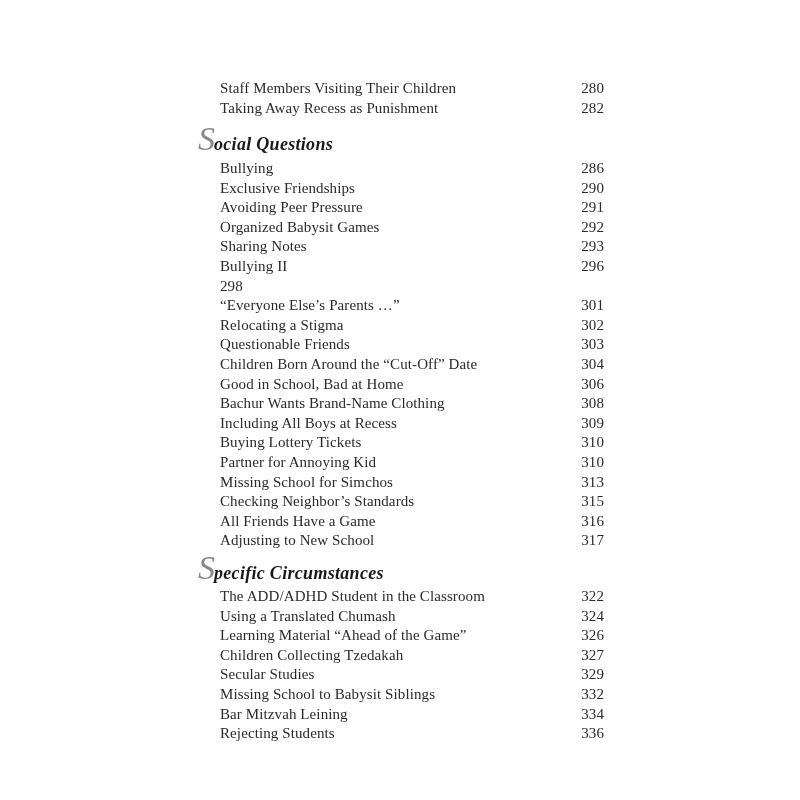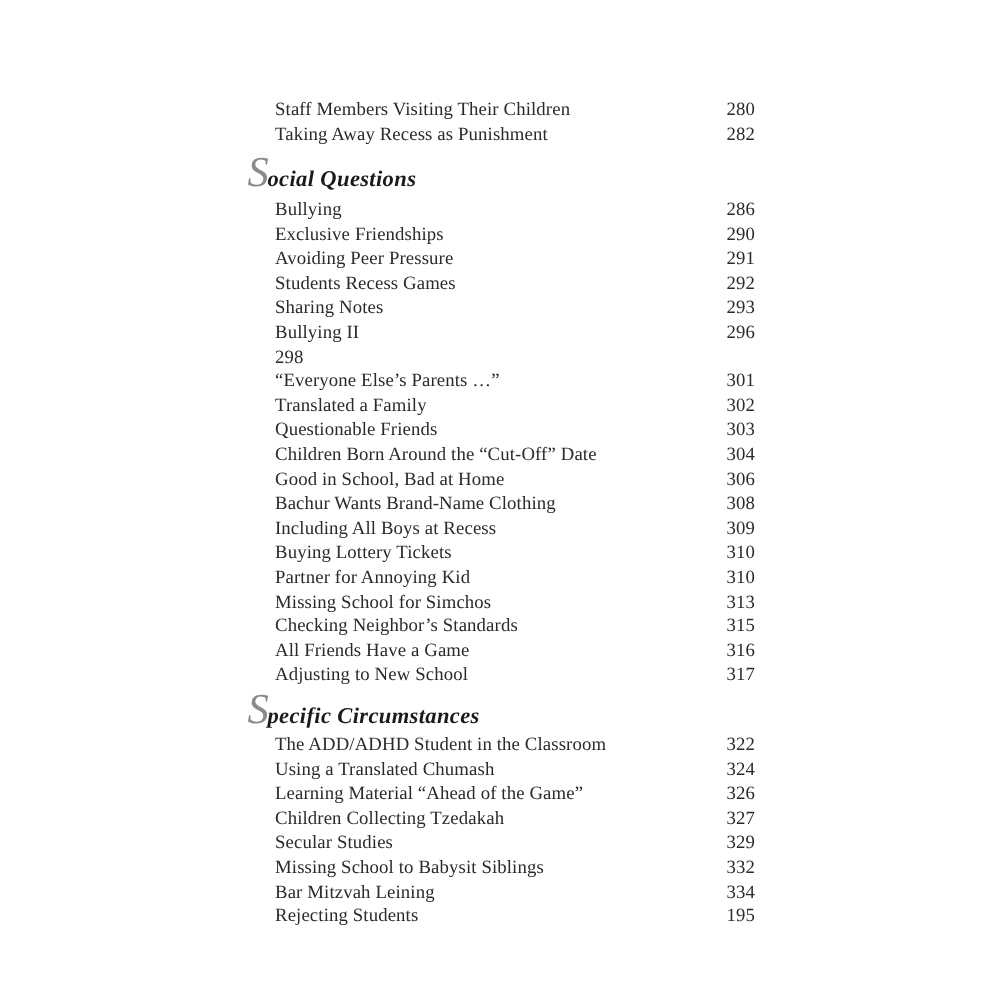--- a/index.html
+++ b/index.html
@@ -51,40 +51,40 @@
     </div>
     <div class="toc-row" style="top: 165.6px; gap: 36px;">
       <span class="toc-title">Exclusive Friendships</span>
       <span class="toc-page">290</span>
     </div>
     <div class="toc-row" style="top: 185.2px;">
       <span class="toc-title">Avoiding Peer Pressure</span>
       <span class="toc-page">291</span>
     </div>
     <div class="toc-row" style="top: 204.8px;">
-      <span class="toc-title">Students Recess Games</span>
+      <span class="toc-title">Organized Babysit Games</span>
       <span class="toc-page">292</span>
     </div>
     <div class="toc-row" style="top: 224.4px;">
       <span class="toc-title">Sharing Notes</span>
       <span class="toc-page">293</span>
     </div>
     <div class="toc-row" style="top: 244px;">
       <span class="toc-title">Bullying II</span>
       <span class="toc-page">296</span>
     </div>
     <div class="toc-row" style="top: 263.6px;">
       <span class="toc-page">298</span>
     </div>
     <div class="toc-row" style="top: 283.2px;">
       <span class="toc-title">“Everyone Else’s Parents …”</span>
       <span class="toc-page">301</span>
     </div>
     <div class="toc-row" style="top: 302.8px;">
-      <span class="toc-title">Translated a Family</span>
+      <span class="toc-title">Relocating a Stigma</span>
       <span class="toc-page">302</span>
     </div>
     <div class="toc-row" style="top: 322.4px;">
       <span class="toc-title">Questionable Friends</span>
       <span class="toc-page">303</span>
     </div>
     <div class="toc-row" style="top: 342px;">
       <span class="toc-title">Children Born Around the “Cut-Off” Date</span>
       <span class="toc-page">304</span>
     </div>
@@ -148,15 +148,15 @@
     <div class="toc-row" style="top: 672px;">
       <span class="toc-title">Missing School to Babysit Siblings</span>
       <span class="toc-page">332</span>
     </div>
     <div class="toc-row" style="top: 691.6px;">
       <span class="toc-title">Bar Mitzvah Leining</span>
       <span class="toc-page">334</span>
     </div>
     <div class="toc-row" style="top: 711.2px;">
       <span class="toc-title">Rejecting Students</span>
-      <span class="toc-page">195</span>
+      <span class="toc-page">336</span>
     </div>
   </div>
 
 </body></html>

